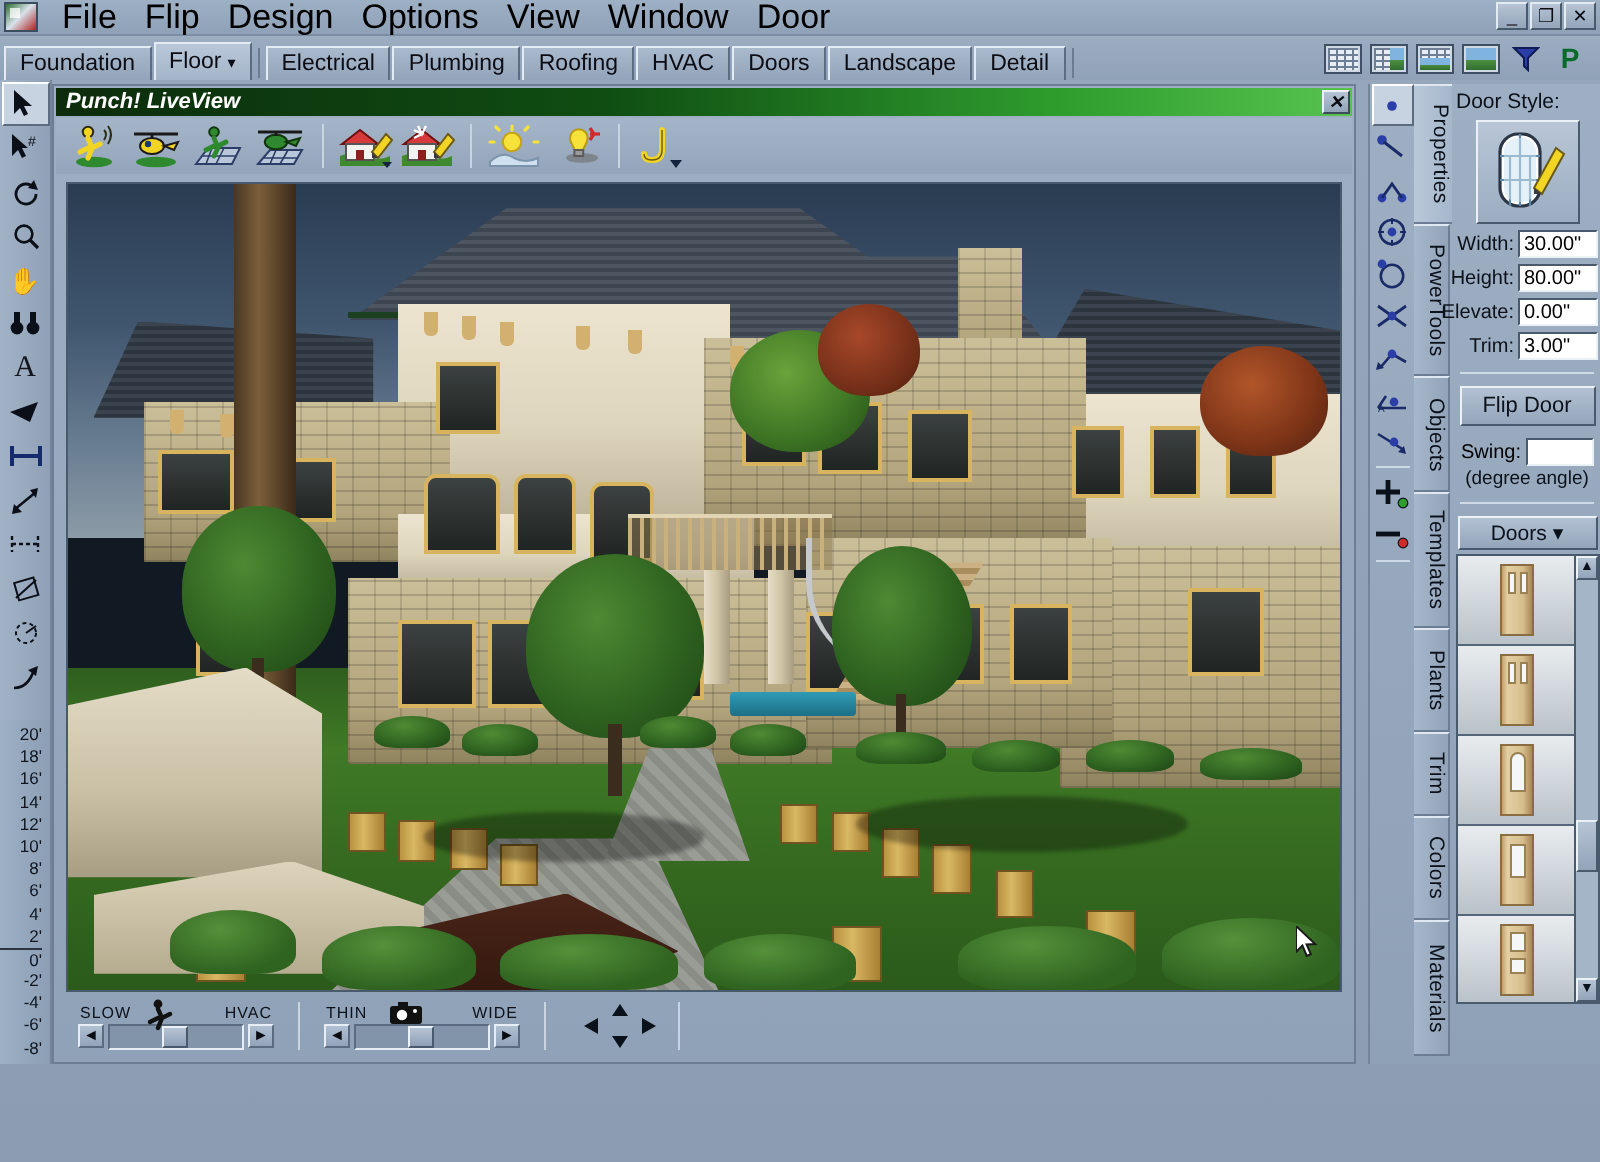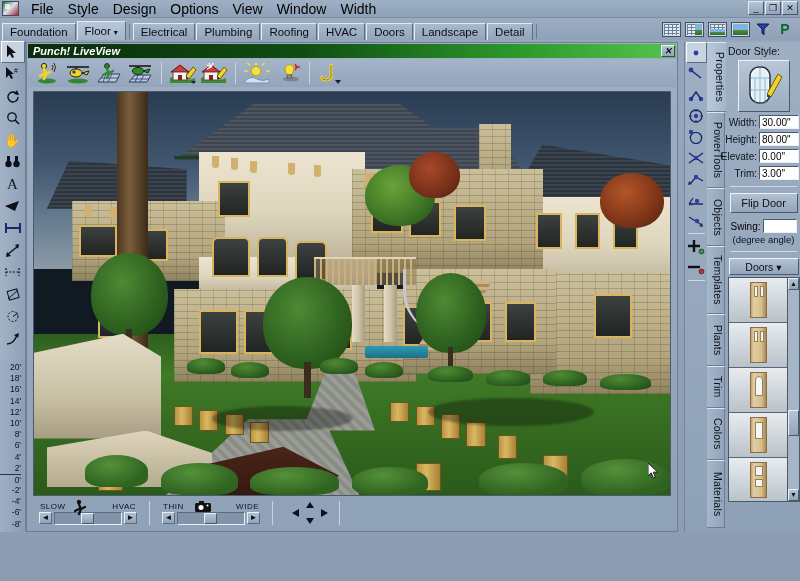--- a/index.html
+++ b/index.html
@@ -28,21 +28,21 @@
     width: 17px; height: 15px; margin-left: 2px; margin-right: 5px;
     background: linear-gradient(135deg,#2f6e2f 0%, #d8e2ec 48%, #b02020 100%);
     border: 1px solid #3c4d60;
     position: relative;
   }
   .app-logo:after {
     content:""; position:absolute; left:2px; top:2px; width:5px; height:5px;
     background:#ffffff; opacity:.75;
   }
   .menu-item {
-    padding: 1px 7px; color: #000; font-size: 14px; line-height: 16px;
+    padding: 1px 7px; color: #000; font-size: 17px; line-height: 16px;
     white-space: nowrap; cursor: default;
   }
 
   .wincontrols {
     position: absolute; right: 2px; top: 1px; display: flex; gap: 1px;
   }
   .winbtn {
     width: 16px; height: 14px;
     background: linear-gradient(180deg,#b6c4d4 0%,#94a5ba 100%);
     border: 1px solid #4a5a6d; border-top-color:#e2eaf2; border-left-color:#e2eaf2;
@@ -346,26 +346,26 @@
   .cursor-arrow { position:absolute; color:#fff; font-size:13px; }
 </style>
 </head>
 <body>
 
 <div id="app">
 
   <div class="menubar">
     <div class="app-logo"></div>
     <div class="menu-item">File</div>
-    <div class="menu-item">Style</div>
+    <div class="menu-item">Flip</div>
     <div class="menu-item">Design</div>
     <div class="menu-item">Options</div>
     <div class="menu-item">View</div>
     <div class="menu-item">Window</div>
-    <div class="menu-item">Width</div>
+    <div class="menu-item">Door</div>
     <div class="wincontrols">
       <div class="winbtn">_</div>
       <div class="winbtn">❐</div>
       <div class="winbtn">✕</div>
     </div>
   </div>
 
   <div class="tabstrip">
     <div class="tab">Foundation</div>
     <div class="tab active">

